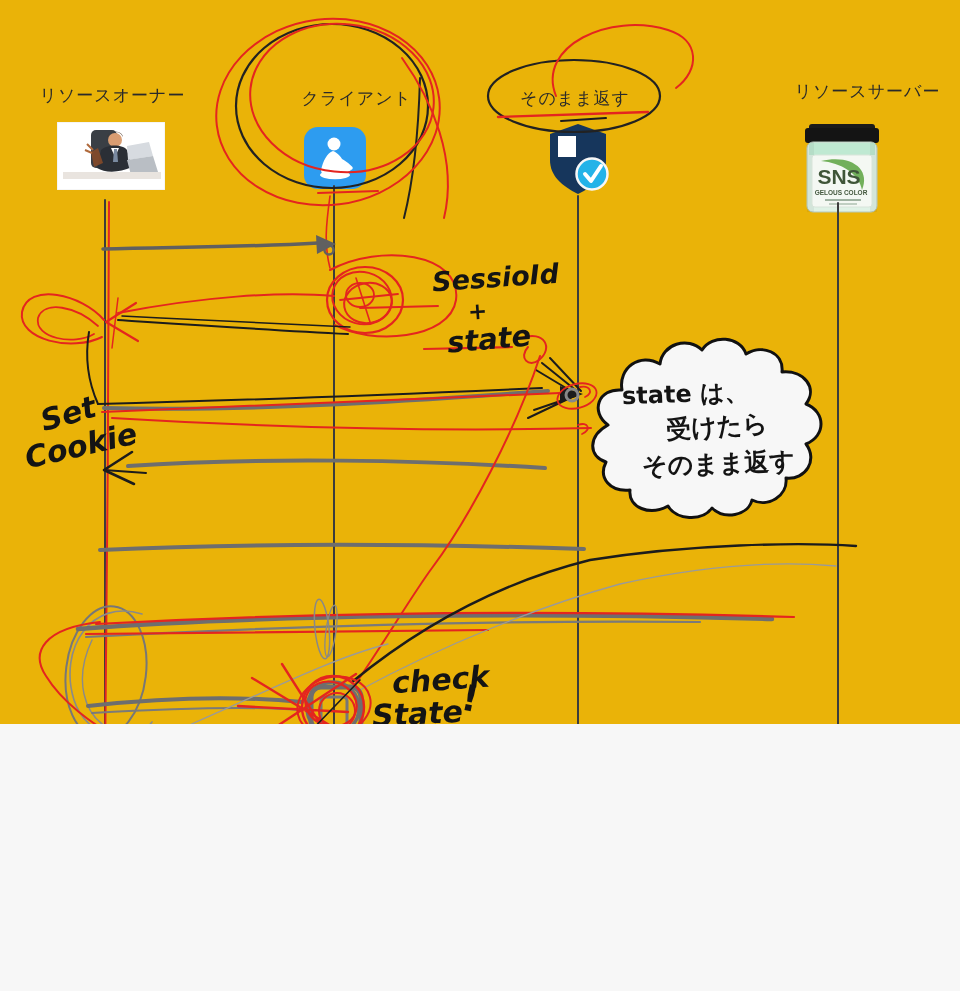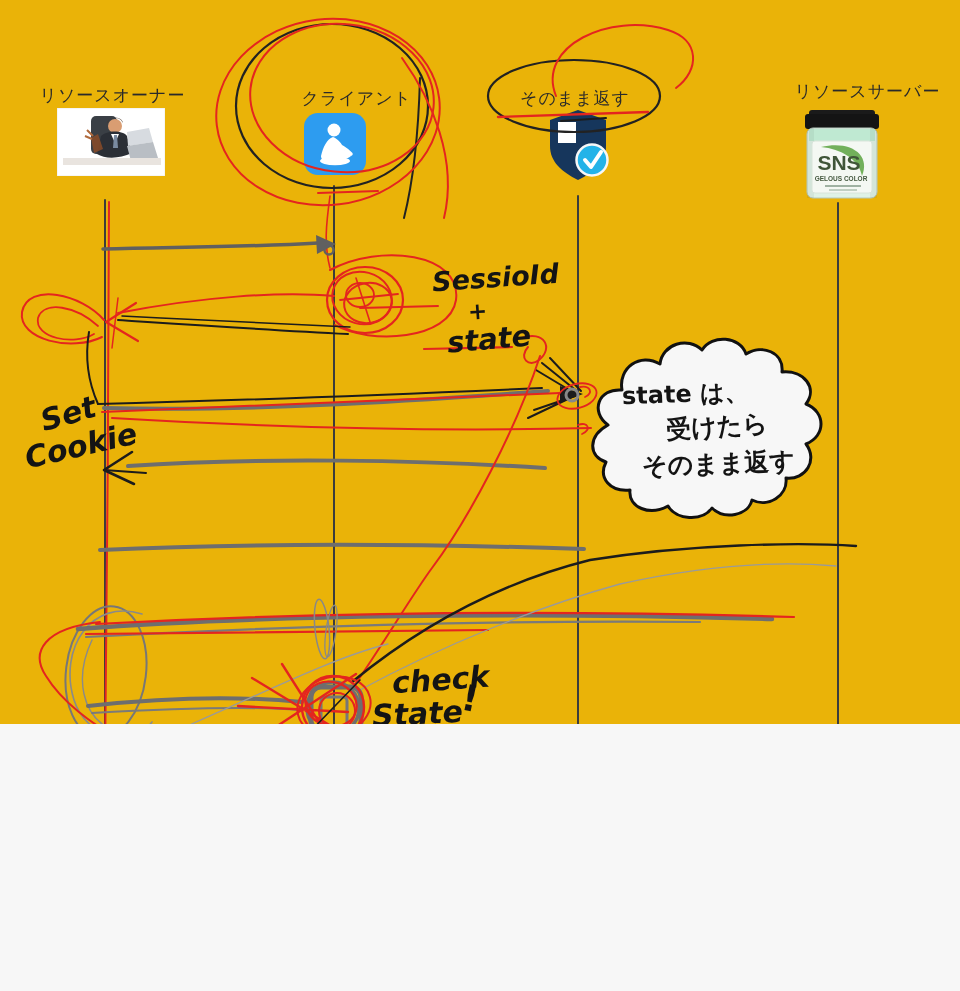--- a/index.html
+++ b/index.html
@@ -1,21 +1,21 @@
 <!DOCTYPE html>
 <html><head>
 <meta charset="utf-8">
 <style>
   html,body{margin:0;padding:0;background:#f7f7f7;}
   .stage{position:relative;width:960px;height:724px;background:#eab308;overflow:hidden;
          font-family:"Liberation Sans",sans-serif;}
   .overlay{position:absolute;left:0;top:0;}
   .actor-label{position:absolute;font-size:17px;color:#2a2a2a;text-align:center;
                letter-spacing:1px;white-space:nowrap;}
-  .icon-box{position:absolute;}
+  .icon-box{position:absolute;margin-top:14px;}
   .hand{position:absolute;color:#141414;font-family:"DejaVu Sans",sans-serif;
         font-weight:700;white-space:nowrap;}
   .hand-jp{font-family:"DejaVu Sans",sans-serif;font-weight:700;}
 </style>
 </head>
 <body>
 
 <div class="stage">
 
   <div class="actor-label" style="left:35px;top:84px;width:155px;">リソースオーナー</div>

